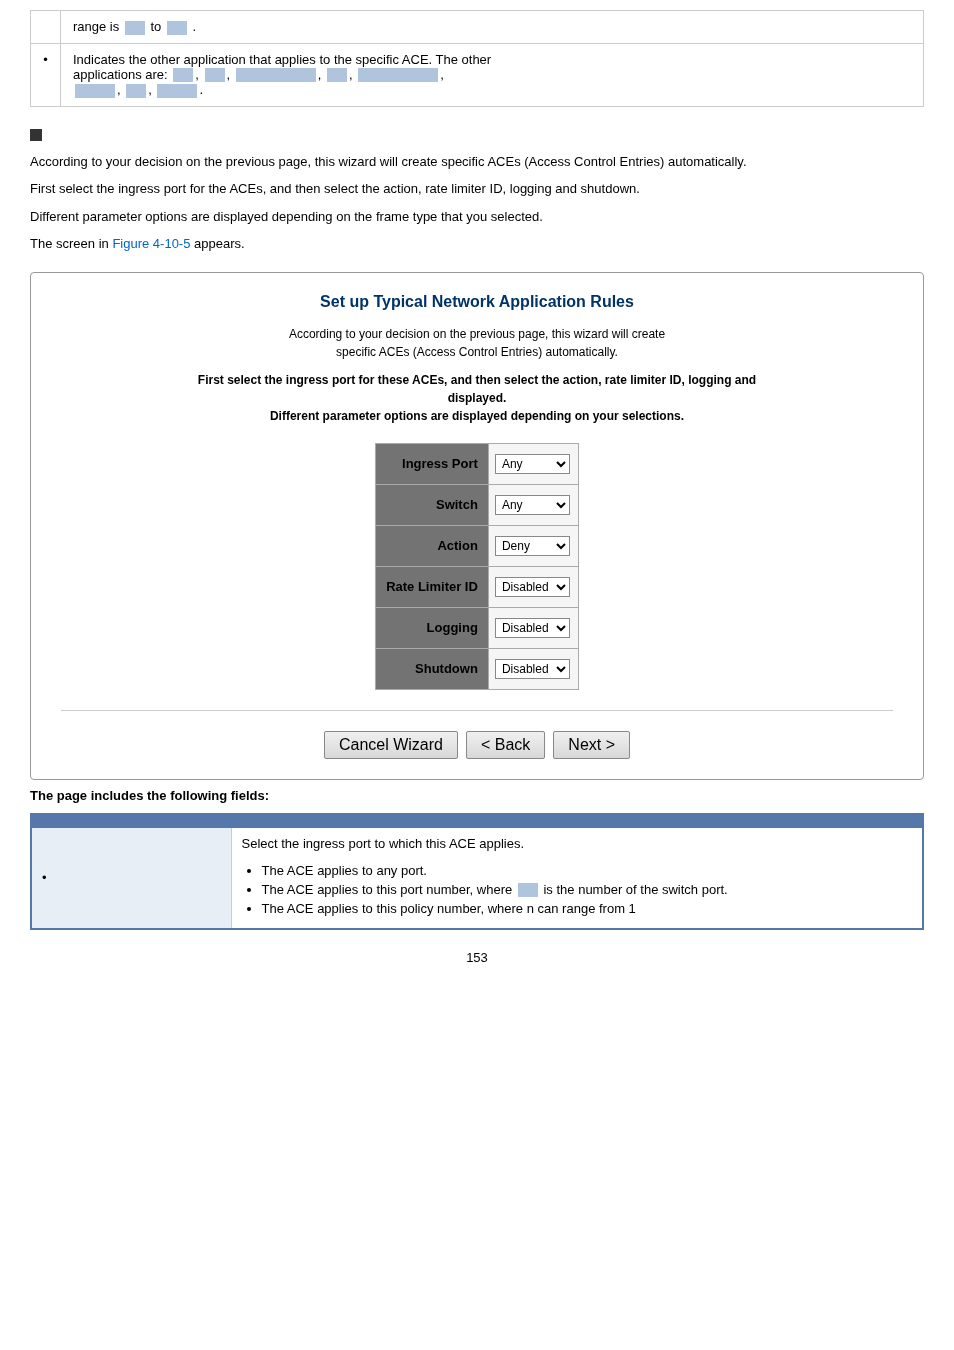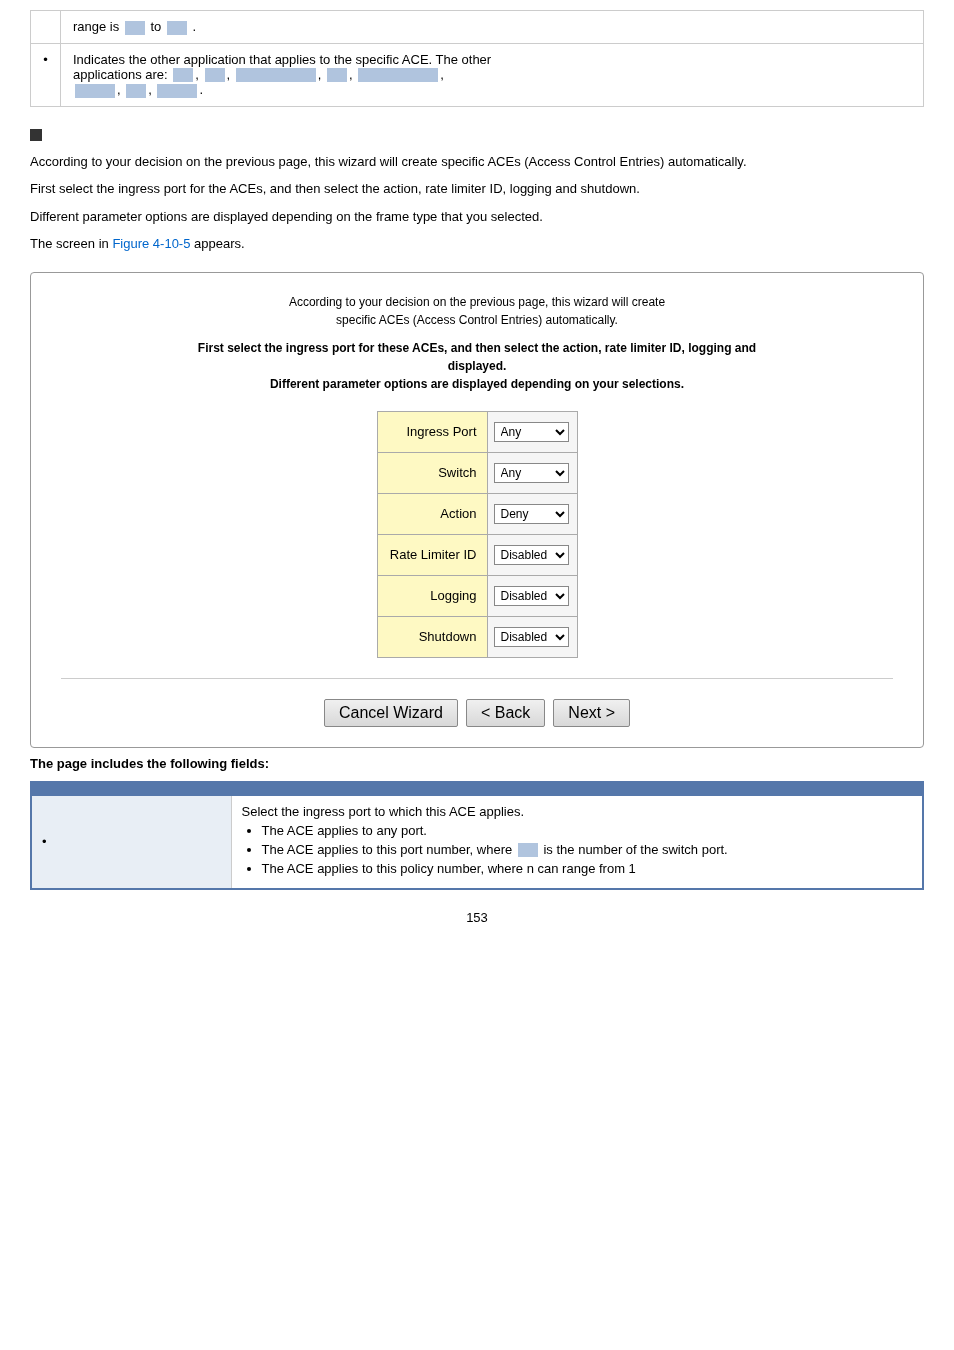--- a/index.html
+++ b/index.html
@@ -124,22 +124,22 @@
 
     .fields-table {
       border-collapse: collapse;
     }
     .fields-table tr td {
       padding: 3px 8px;
       font-size: 13px;
     }
     .fields-table .label-cell {
       text-align: right;
-      font-weight: normal;
-      background: #fef9c3;
+      font-weight: bold;
+      background: #737373;
       border: 1px solid #aaa;
       padding: 4px 10px;
       min-width: 110px;
     }
     .fields-table .value-cell {
       border: 1px solid #aaa;
       background: #f5f5f5;
       padding: 10px 6px;
       min-width: 90px;
     }
@@ -211,21 +211,21 @@
     }
     .bottom-table .left-col {
       width: 200px;
       background: #e8eef5;
       text-align: left;
       vertical-align: middle;
     }
 
     .nested-bullet {
       margin-left: 20px;
-      margin-top: 4px;
+      margin-top: 12px;
     }
     .nested-bullet li {
       margin: 4px 0;
       list-style: disc;
       font-size: 13px;
     }
 
     
     .page-number {
       text-align: center;
@@ -275,20 +275,21 @@
   <p class="body-text">According to your decision on the previous page, this wizard will create specific ACEs (Access Control Entries) automatically.</p>
   <p class="body-text">First select the ingress port for the ACEs, and then select the action, rate limiter ID, logging and shutdown.</p>
   <p class="body-text">Different parameter options are displayed depending on the frame type that you selected.</p>
   <p class="body-text">
     <span>The screen in</span>
     <a class="link-text">Figure 4-10-5</a>
     <span> appears.</span>
   </p>
 
   <div class="wizard-box">
+    <div class="wizard-title">Set up Typical Network Application Rules</div>
     <div class="wizard-desc">
       <span>According to your decision on the previous page, this wizard will create</span><br>
       <span>specific ACEs (Access Control Entries) automatically.</span>
     </div>
     <div class="wizard-note">
       <span>First select the ingress port for these ACEs, and then select the action, rate limiter ID, logging and</span><br>
       <span>displayed.</span><br>
       <span>Different parameter options are displayed depending on your selections.</span>
     </div>
 

